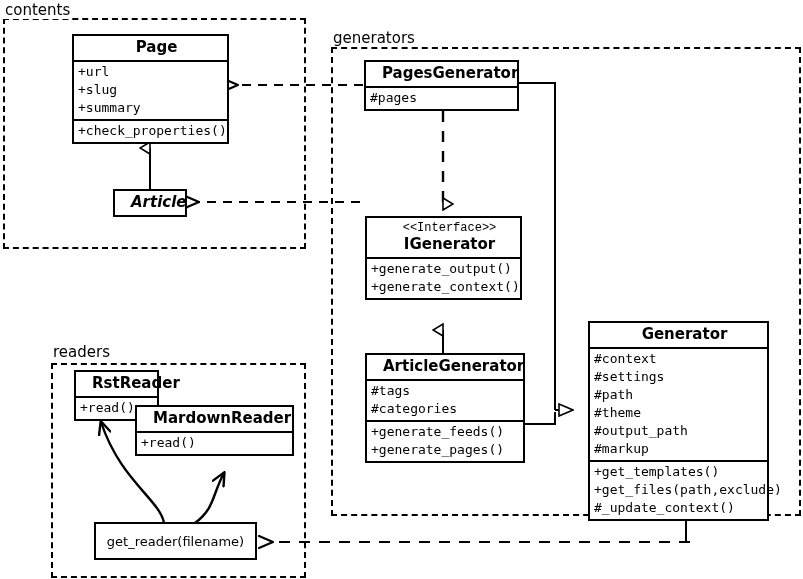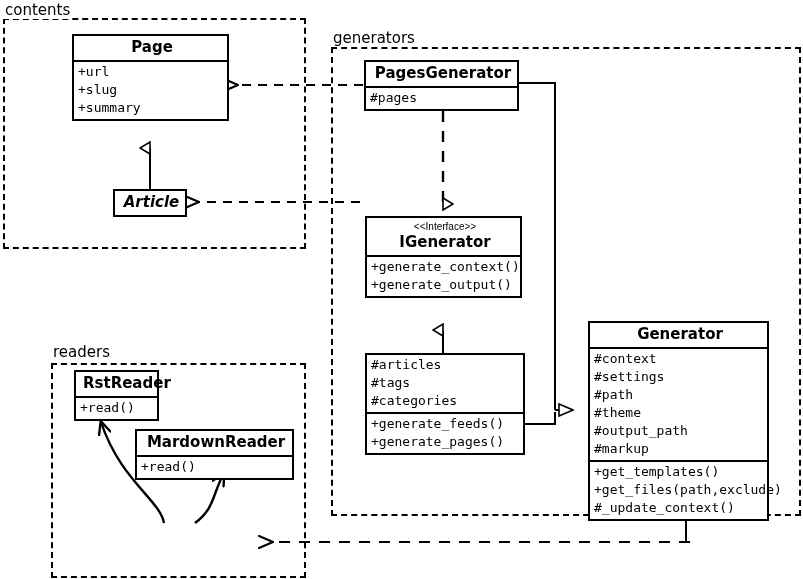--- a/index.html
+++ b/index.html
@@ -51,29 +51,29 @@
     border-top: 2px solid #000;
     padding: 1px 4px 2px 4px;
   }
   .uml .sect:first-child {
     border-top: none;
   }
   .uml .name {
     text-align: center;
     font-weight: bold;
     font-size: 15px;
-    padding: 3px 4px 4px 7px;
+    padding: 3px 4px 4px 16px;
     line-height: 1.15;
     font-family: "DejaVu Sans", sans-serif;
   }
   .uml .stereo {
     display: block;
     font-weight: normal;
-    font-size: 10px;
-    font-family: Liberation Sans, sans-serif;
+    font-size: 12px;
+    font-family: Liberation Mono, monospace;
     line-height: 1.25;
   }
   .uml .row {
     font-family: "DejaVu Sans Mono", monospace;
     font-size: 13px;
     line-height: 1.38;
     white-space: nowrap;
     color: #000;
   }
   .uml.plain {
@@ -167,47 +167,50 @@
     </g>
   </svg>
 
   <div class="uml" style="left:72px; top:34px; width:157px;">
     <div class="name">Page</div>
     <div class="sect">
       <div class="row">+url</div>
       <div class="row">+slug</div>
       <div class="row">+summary</div>
     </div>
+    <div class="sect">
+      <div class="row">+check_properties()</div>
+    </div>
   </div>
 
   <div class="uml" style="left:113px; top:189px; width:74px;font-style:italic;">
     <div class="name">Article</div>
   </div>
 
   <div class="uml" style="left:364px; top:60px; width:155px;">
     <div class="name">PagesGenerator</div>
     <div class="sect">
       <div class="row">#pages</div>
     </div>
   </div>
 
   <div class="uml" style="left:365px; top:216px; width:157px;">
     <div class="name">
       <span class="stereo">&lt;&lt;Interface&gt;&gt;</span>
       <span>IGenerator</span>
     </div>
     <div class="sect">
+      <div class="row">+generate_output()</div>
       <div class="row">+generate_context()</div>
-      <div class="row">+generate_output()</div>
     </div>
   </div>
 
   <div class="uml" style="left:365px; top:353px; width:160px;">
-    <div class="sect">
-      <div class="row">#articles</div>
+    <div class="name">ArticleGenerator</div>
+    <div class="sect">
       <div class="row">#tags</div>
       <div class="row">#categories</div>
     </div>
     <div class="sect">
       <div class="row">+generate_feeds()</div>
       <div class="row">+generate_pages()</div>
     </div>
   </div>
 
   <div class="uml" style="left:588px; top:321px; width:181px;">
@@ -227,21 +230,24 @@
     </div>
   </div>
 
   <div class="uml" style="left:74px; top:370px; width:85px;">
     <div class="name">RstReader</div>
     <div class="sect">
       <div class="row">+read()</div>
     </div>
   </div>
 
-  <div class="uml" style="left:135px; top:429px; width:159px;">
+  <div class="uml" style="left:135px; top:405px; width:159px;">
     <div class="name">MardownReader</div>
     <div class="sect">
       <div class="row">+read()</div>
     </div>
   </div>
 
+  <div class="uml plain" style="left:94px; top:522px; width:163px; height:38px;">
+    <span class="plainlabel">get_reader(filename)</span>
+  </div>
 
 </div>
 
 </body></html>

